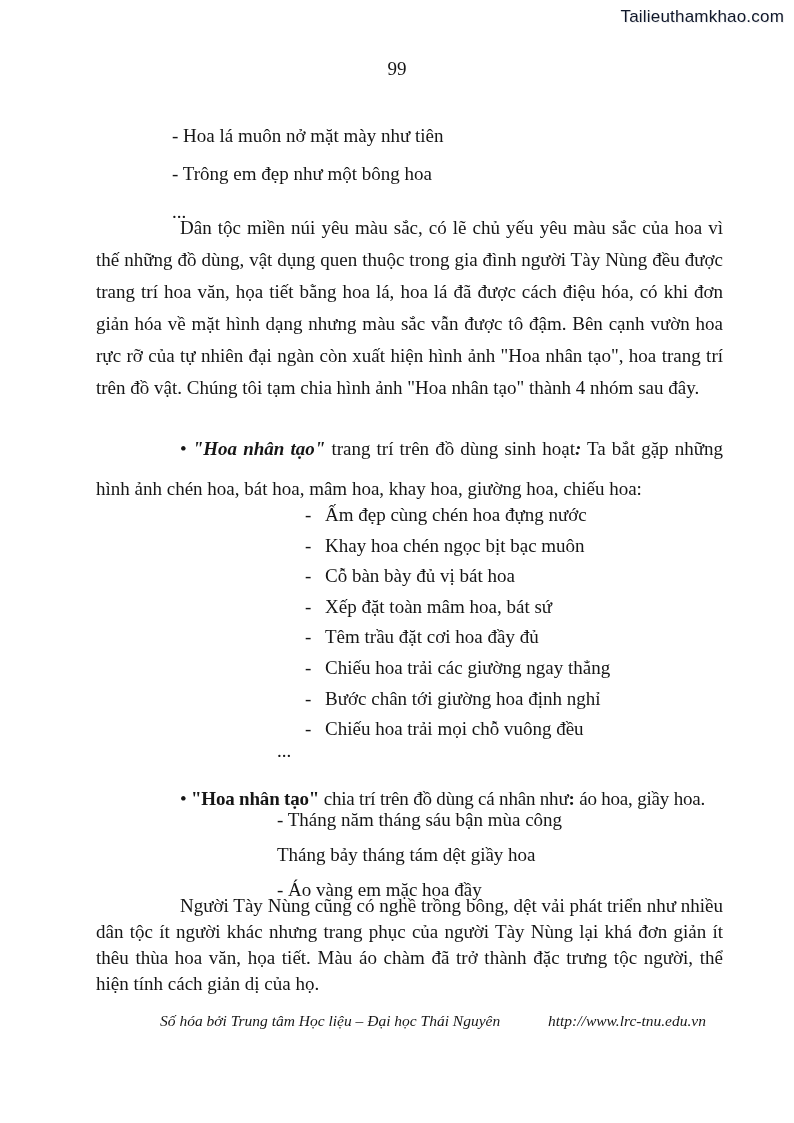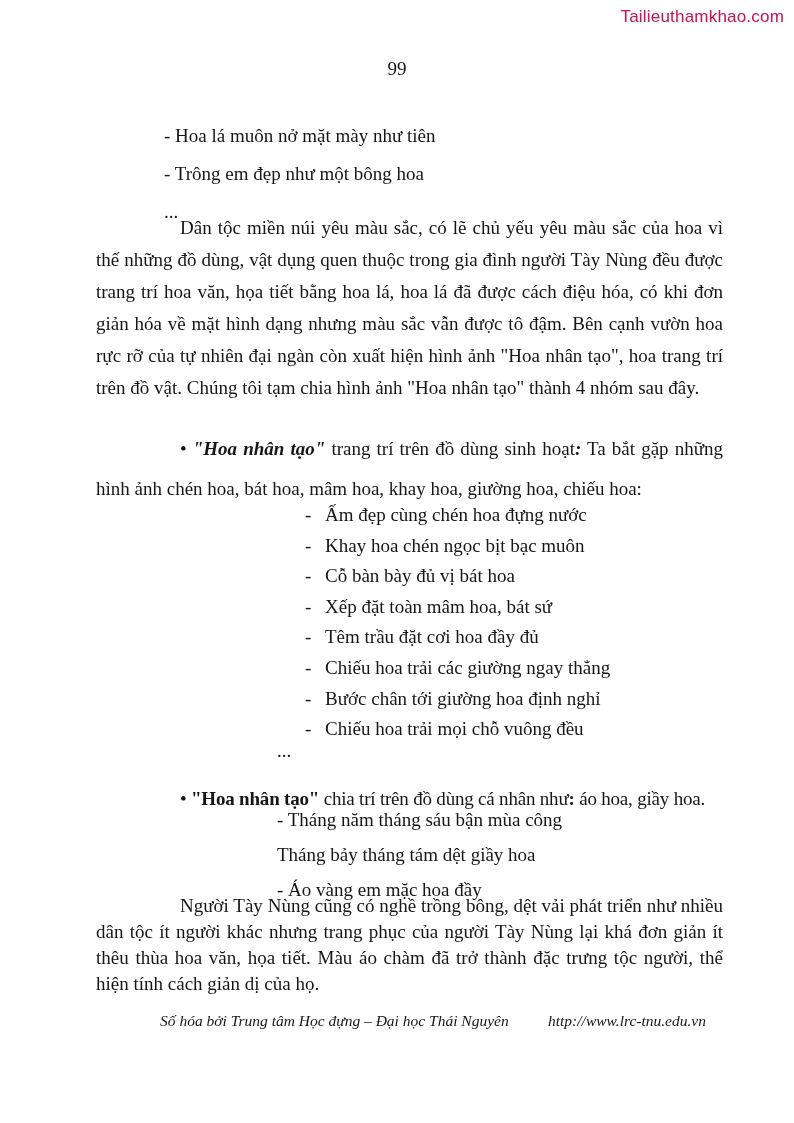--- a/index.html
+++ b/index.html
@@ -7,30 +7,30 @@
     position:relative;
     width:794px;height:1123px;
     background:#ffffff;
     font-family:"Liberation Serif","DejaVu Serif",serif;
     color:#161616;
     overflow:hidden;
   }
   .watermark{
     position:absolute;top:7px;right:10px;
     font-family:"Liberation Sans","DejaVu Sans",sans-serif;
-    font-size:17px;color:#be185d;
+    font-size:17px;color:#0f172a;
     text-shadow:1px 1px 0 #eeeeee;
     letter-spacing:.2px;
   }
   .page-number{
     position:absolute;top:58px;left:0;width:100%;
     text-align:center;font-size:19px;
   }
   .verse1{
-    position:absolute;left:164px;top:117px;
+    position:absolute;left:172px;top:117px;
     font-size:19px;line-height:38px;
   }
   .para{
     position:absolute;left:96px;width:627px;
     font-size:19px;line-height:32px;
     text-align:justify;text-indent:84px;
   }
   .para1{top:212px;}
   .bullet-para{
     position:absolute;left:96px;width:627px;
@@ -99,16 +99,16 @@
   <div class="bullet-para bullet2"><span>•</span><span> </span><span class="term-b">"Hoa nhân tạo"</span><span> chia trí trên đồ dùng cá nhân như</span><span class="colon-b">:</span><span> áo hoa, giầy hoa.</span></div>
 
   <div class="verse2">
     <div>- Tháng năm tháng sáu bận mùa công</div>
     <div>Tháng bảy tháng tám dệt giầy hoa</div>
     <div>- Áo vàng em mặc hoa đầy</div>
   </div>
 
   <div class="para para2">Người Tày Nùng cũng có nghề trồng bông, dệt vải phát triển như nhiều dân tộc ít người khác nhưng trang phục của người Tày Nùng lại khá đơn giản ít thêu thùa hoa văn, họa tiết. Màu áo chàm đã trở thành đặc trưng tộc người, thể hiện tính cách giản dị của họ.</div>
 
-  <div class="footer-left">Số hóa bởi Trung tâm Học đựng – Đại học Thái Nguyên</div>
+  <div class="footer-left">Số hóa bởi Trung tâm Học liệu – Đại học Thái Nguyên</div>
   <div class="footer-right">http://www.lrc-tnu.edu.vn</div>
 
 </div>
 
 </body></html>

